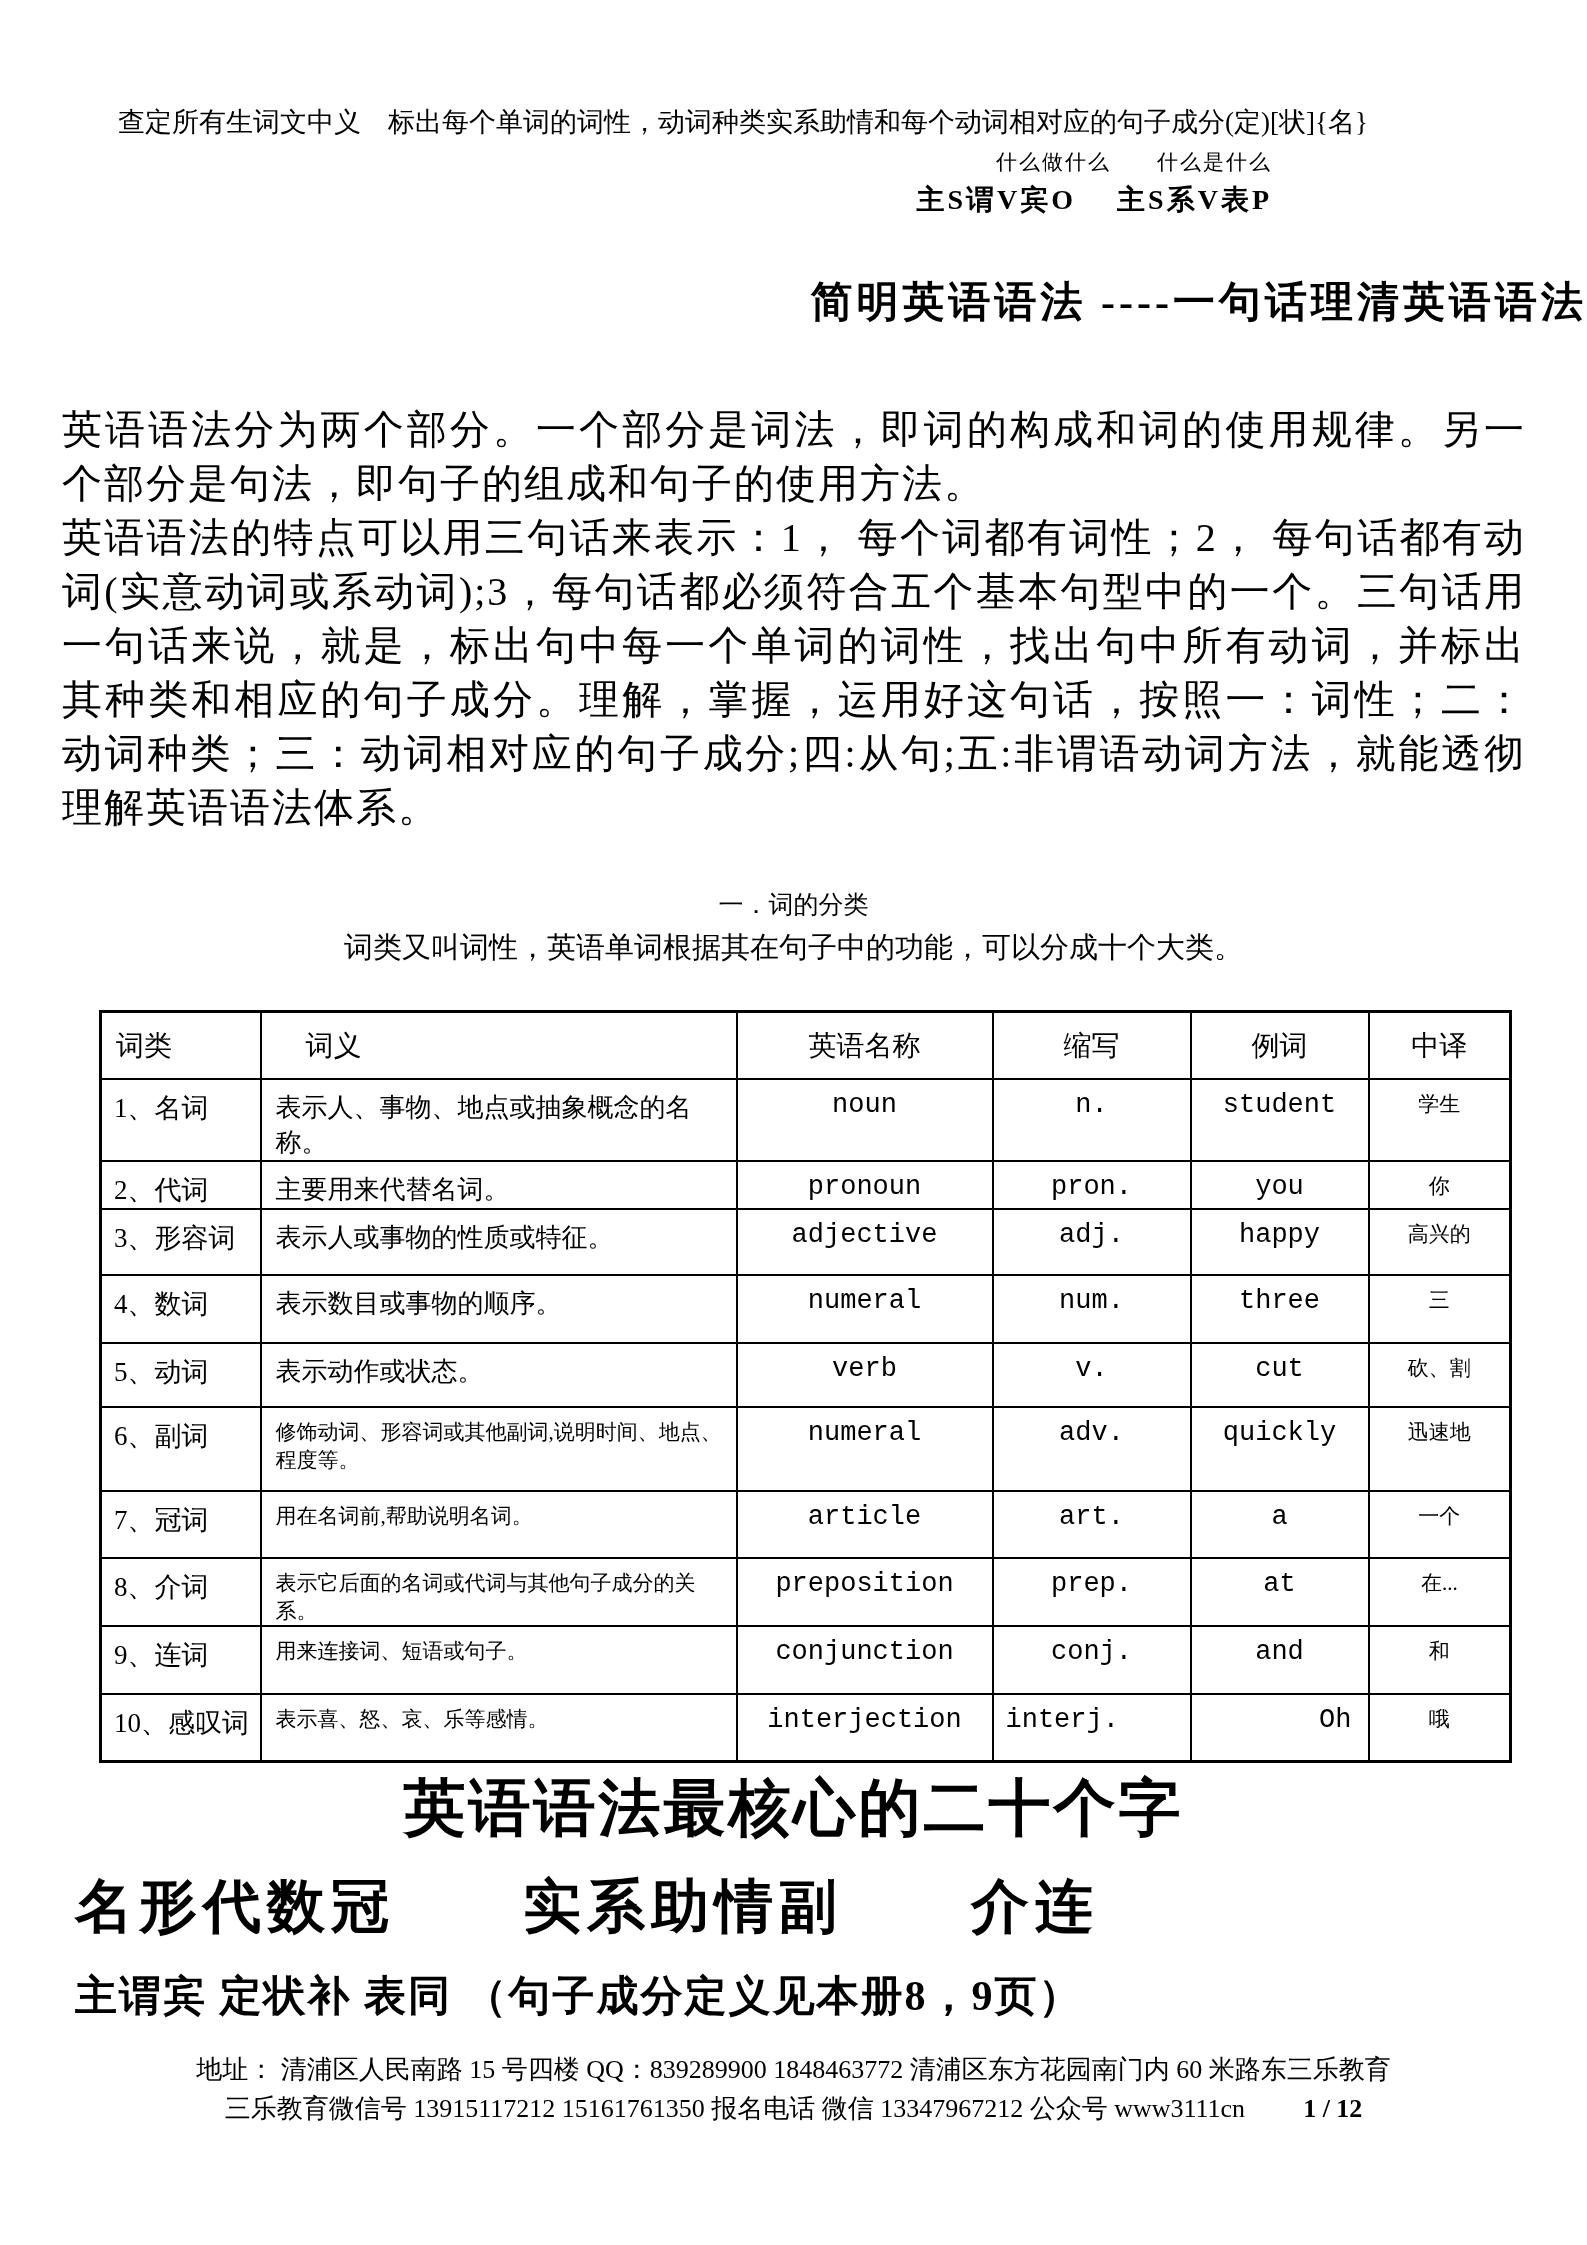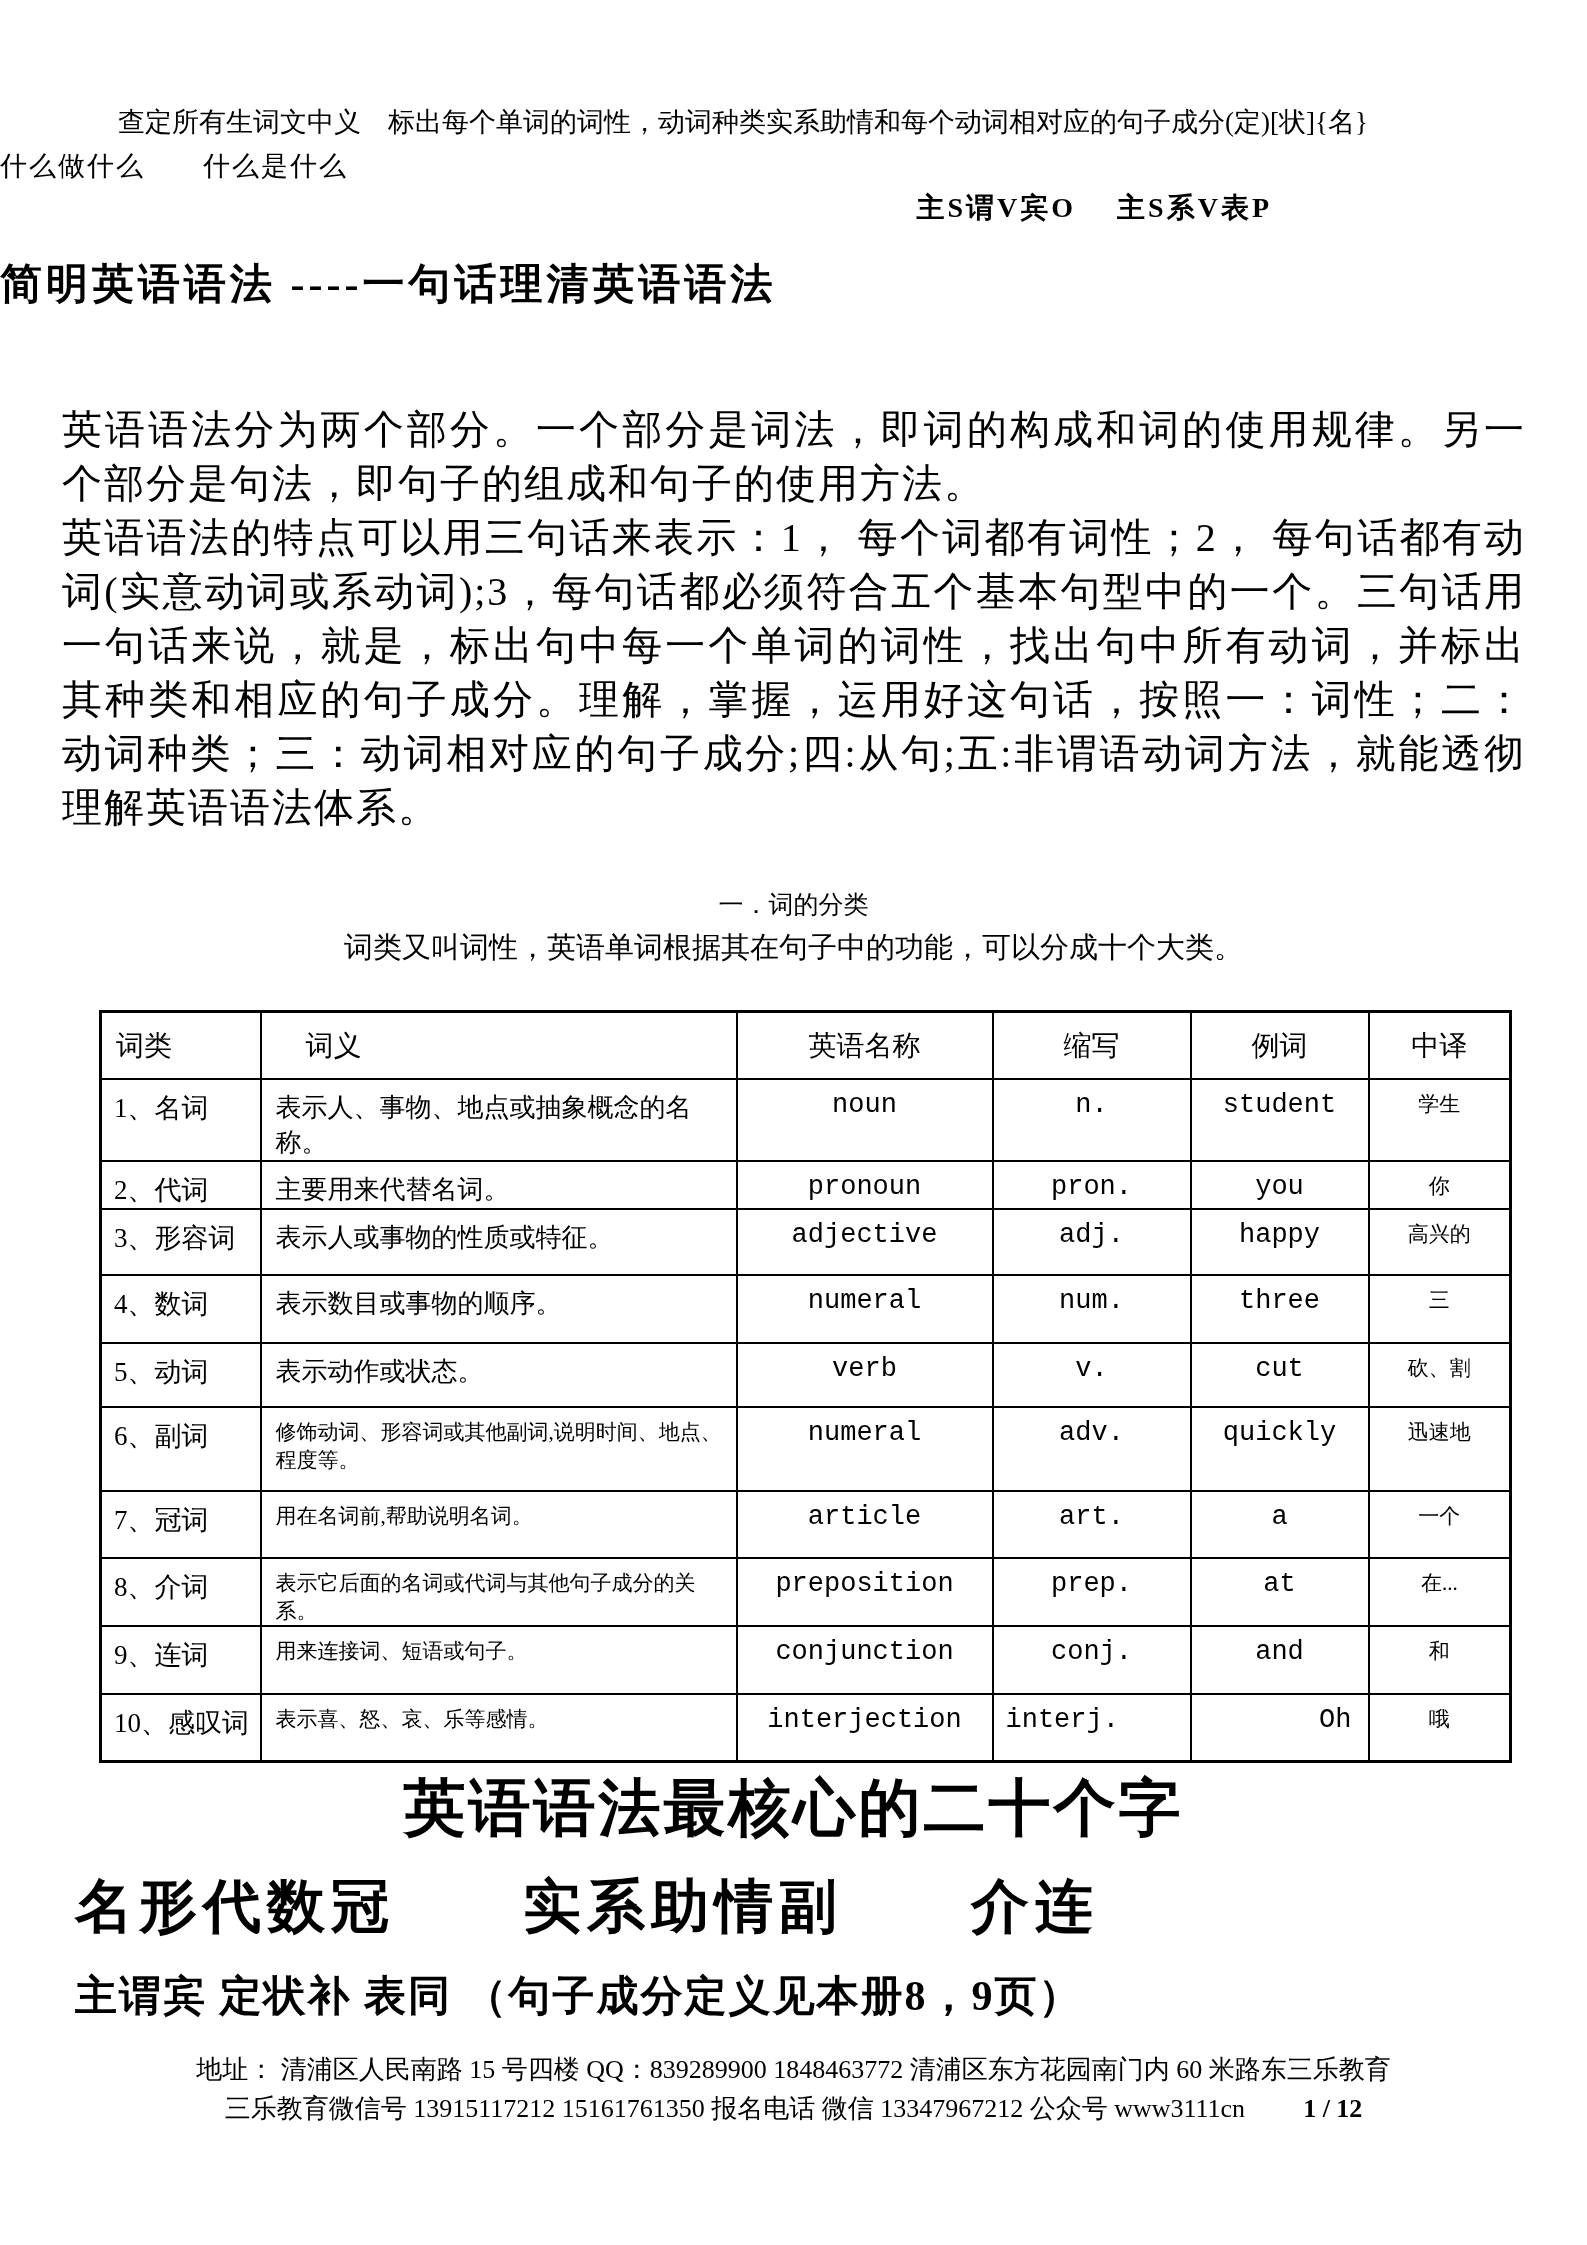--- a/index.html
+++ b/index.html
@@ -8,24 +8,24 @@
     width:1587px;height:2245px;
     margin:0 auto;
     background:#ffffff;
     color:#000000;
     font-family:"Liberation Serif","DejaVu Serif",serif;
     overflow:hidden;
   }
   
   .top-notes{position:absolute;top:104px;left:0;right:0;}
   .note1{padding-left:118px;font-size:27px;white-space:pre;}
-  .note2{width:1272px;text-align:left;font-size:27px;margin-top:8px;letter-spacing:2px;white-space:pre;font-family:Liberation Serif, serif;}
+  .note2{width:1272px;text-align:right;font-size:21px;margin-top:8px;letter-spacing:2px;white-space:pre;font-family:Liberation Serif, serif;}
   .note3{width:1272px;text-align:right;font-size:28px;font-weight:bold;margin-top:5px;letter-spacing:3px;white-space:pre;}
   
-  .doc-title{position:absolute;top:256px;left:0;width:100%;text-align:left;
+  .doc-title{position:absolute;top:274px;left:0;width:100%;text-align:right;
     font-size:42px;font-weight:bold;letter-spacing:4px;margin:0;}
   
   .intro{position:absolute;top:403px;left:62px;width:1464px;
     font-size:40px;line-height:54px;letter-spacing:2px;text-align:justify;}
   .intro p{margin:0;}
   
   .sec-head{position:absolute;top:888px;left:0;width:100%;text-align:center;font-size:25px;}
   .sec-sub{position:absolute;top:928px;left:0;width:100%;text-align:center;font-size:29px;}
   
   table.pos-table{

